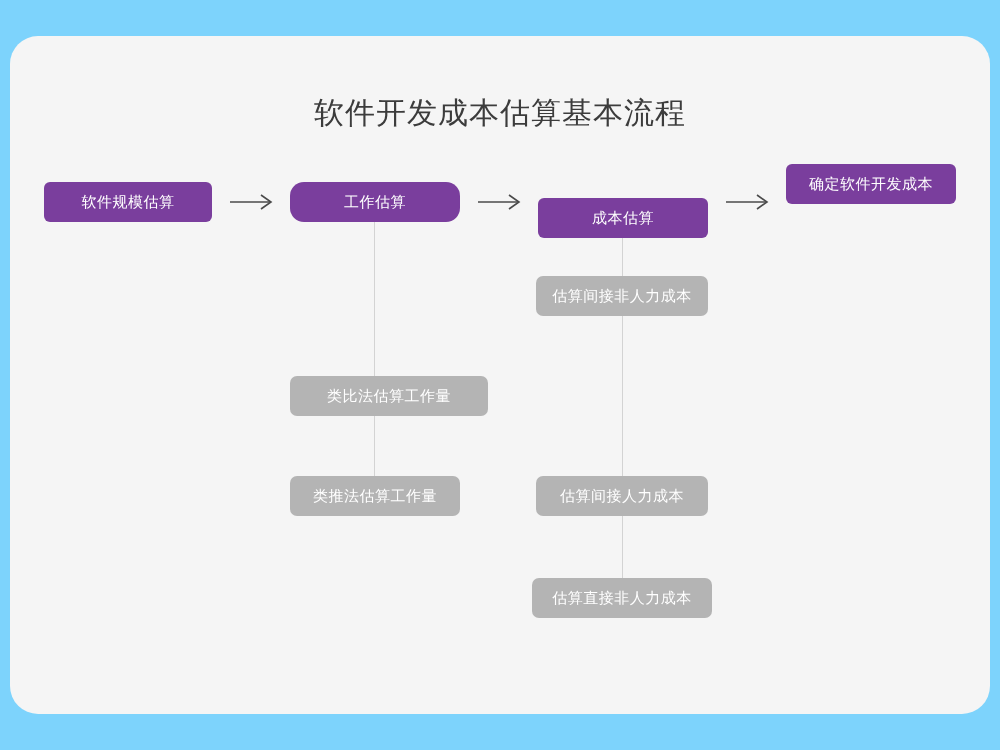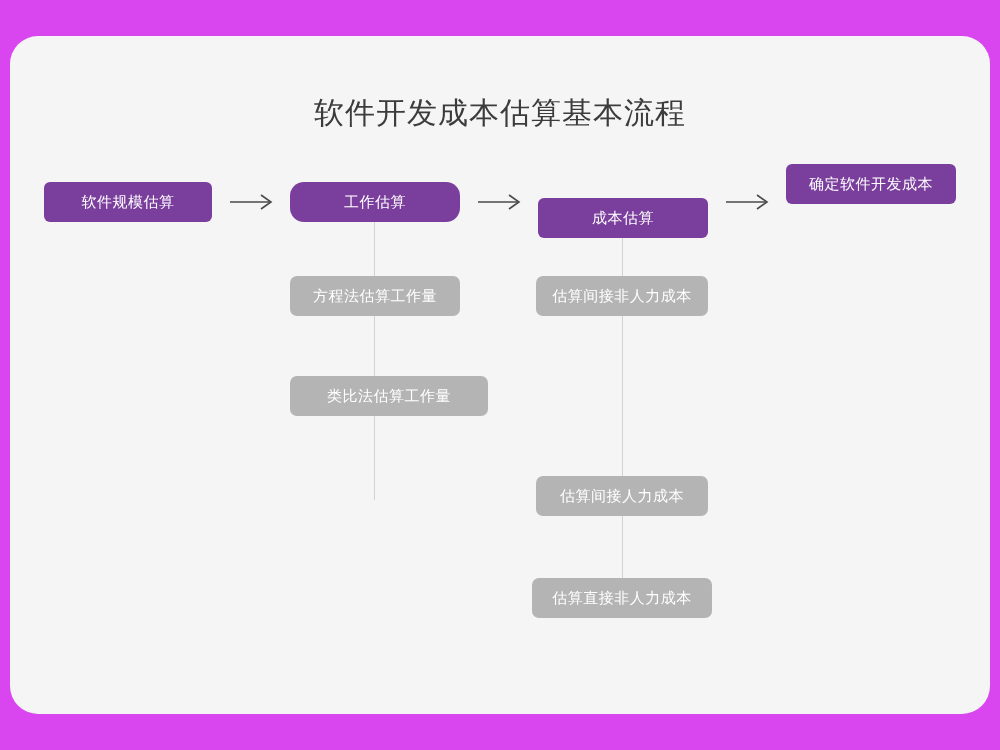--- a/index.html
+++ b/index.html
@@ -11,21 +11,21 @@
     width: 1000px;
     height: 750px;
     font-family: "Liberation Sans", "DejaVu Sans", sans-serif;
     overflow: hidden;
   }
 
   #canvas {
     position: relative;
     width: 1000px;
     height: 750px;
-    background: #d946ef;
+    background: #7dd3fc;
   }
 
   #card {
     position: absolute;
     left: 10px;
     top: 36px;
     width: 980px;
     height: 678px;
     background: #f5f5f5;
     border-radius: 28px;
@@ -131,24 +131,24 @@
     </div>
 
     <div class="node primary" style="left:44px; top:182px; width:168px;">软件规模估算</div>
 
     <div class="node primary" style="left:290px; top:182px; width:170px;border-radius:14px;">工作估算</div>
 
     <div class="node primary" style="left:538px; top:198px; width:170px;">成本估算</div>
 
     <div class="node primary" style="left:786px; top:164px; width:170px;">确定软件开发成本</div>
 
-    <div class="node secondary" style="left:290px; top:276px; width:170px;">方程法估算工作量</div>
 
     <div class="node secondary" style="left:290px; top:376px; width:198px;">类比法估算工作量</div>
 
+    <div class="node secondary" style="left:290px; top:476px; width:170px;">类推法估算工作量</div>
 
     <div class="node secondary" style="left:536px; top:276px; width:172px;">估算间接非人力成本</div>
 
 
     <div class="node secondary" style="left:536px; top:476px; width:172px;">估算间接人力成本</div>
 
     <div class="node secondary" style="left:532px; top:578px; width:180px;">估算直接非人力成本</div>
 
   </div>
 </div>

